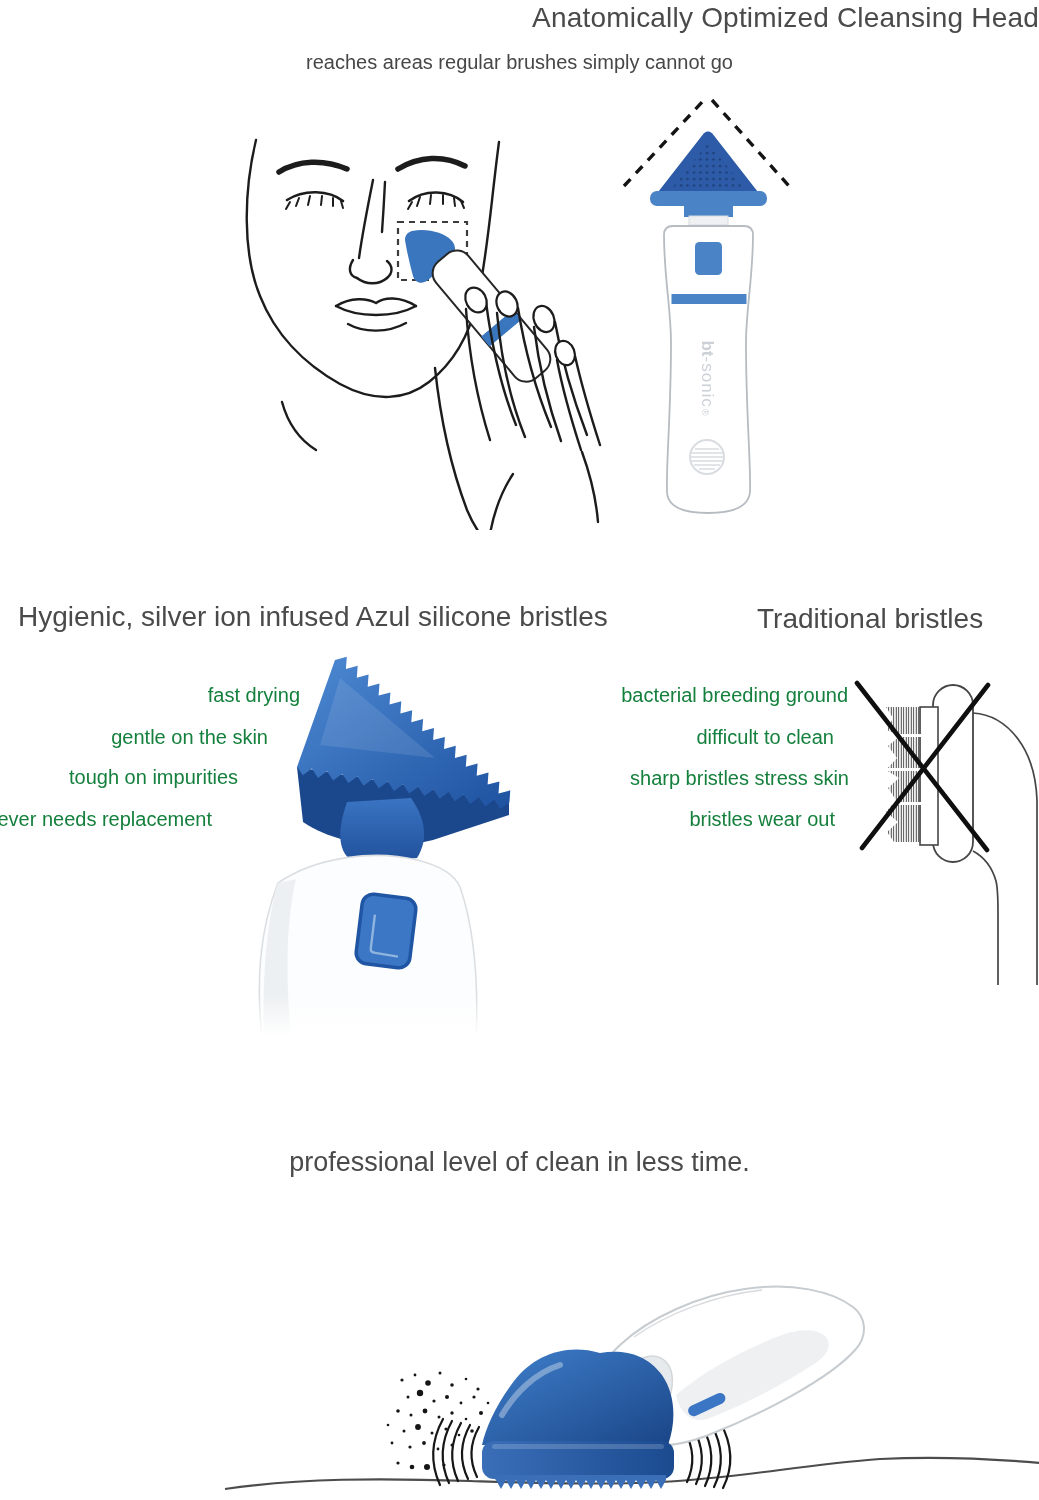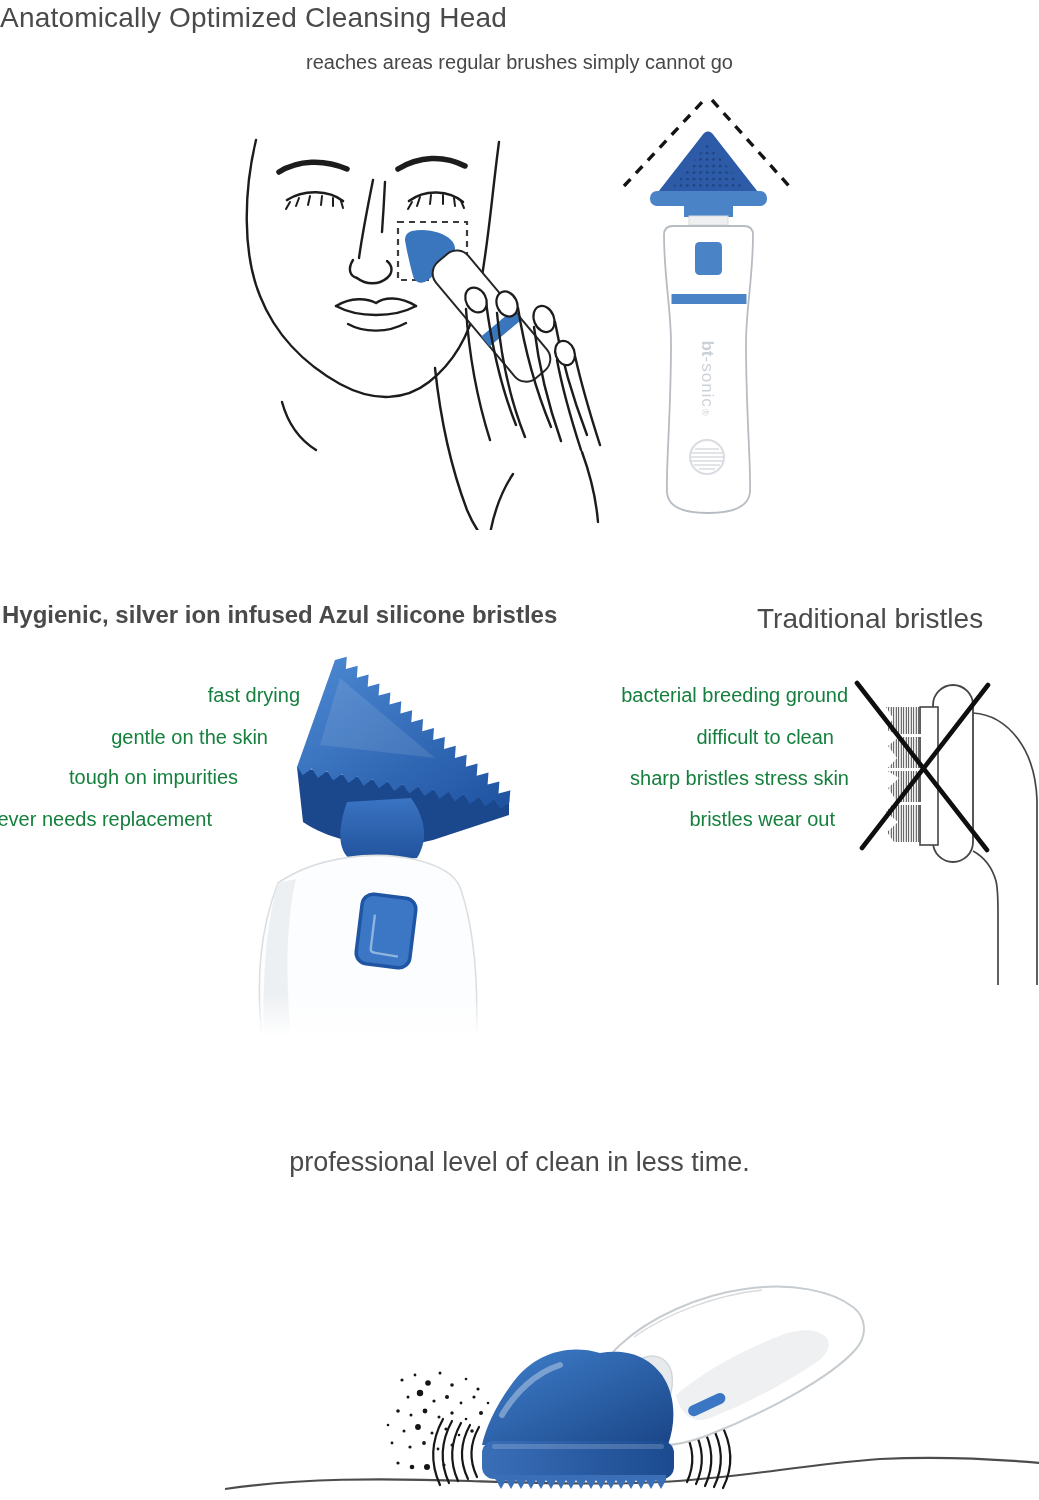--- a/index.html
+++ b/index.html
@@ -1,21 +1,21 @@
 <!DOCTYPE html>
 <html><head>
 <meta charset="utf-8">
 <style>
   html,body{margin:0;padding:0;}
   body{width:1039px;height:1500px;background:#ffffff;position:relative;overflow:hidden;
        font-family:"Liberation Sans","DejaVu Sans",sans-serif;color:#4a4a4a;}
   .abs{position:absolute;}
-  .h1{left:0;top:2px;width:100%;text-align:left;font-size:28px;font-weight:300;color:#4a4a4a;letter-spacing:.2px;}
+  .h1{left:0;top:2px;width:100%;text-align:right;font-size:28px;font-weight:300;color:#4a4a4a;letter-spacing:.2px;}
   .sub{left:0;top:51px;width:100%;text-align:center;font-size:20px;font-weight:300;color:#474747;}
-  .h2l{left:2px;top:601px;font-size:24px;font-weight:700;color:#4a4a4a;white-space:nowrap;}
+  .h2l{left:18px;top:601px;font-size:28px;font-weight:400;color:#4a4a4a;white-space:nowrap;}
   .h2r{left:757px;top:603px;width:236px;font-size:28px;font-weight:300;color:#4a4a4a;white-space:nowrap;}
   .lab{font-size:20px;color:#15803d;white-space:nowrap;}
   .para{left:0;top:1143px;width:100%;text-align:center;font-size:27px;line-height:39px;font-weight:300;color:#4a4a4a;}
   .brand{left:646px;top:367px;width:120px;height:22px;transform:rotate(90deg);
          display:flex;justify-content:center;align-items:baseline;color:#ccd1d7;font-size:17px;}
   .brand .b{font-weight:700;}
   .brand .r{font-weight:300;letter-spacing:1px;}
   .brand .m{font-size:9px;vertical-align:super;line-height:1;margin-left:1px;}
   svg{display:block;}
 </style>

